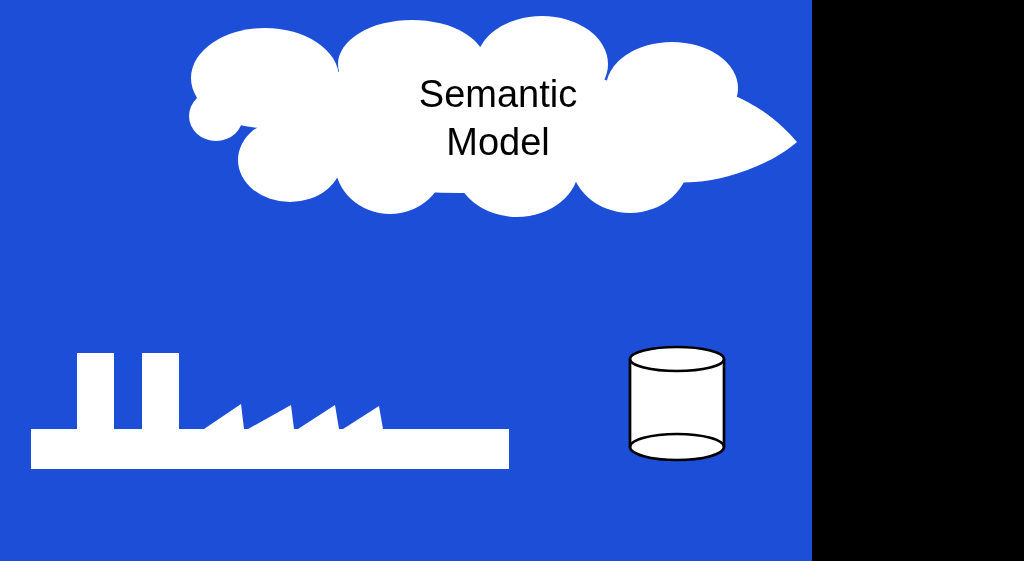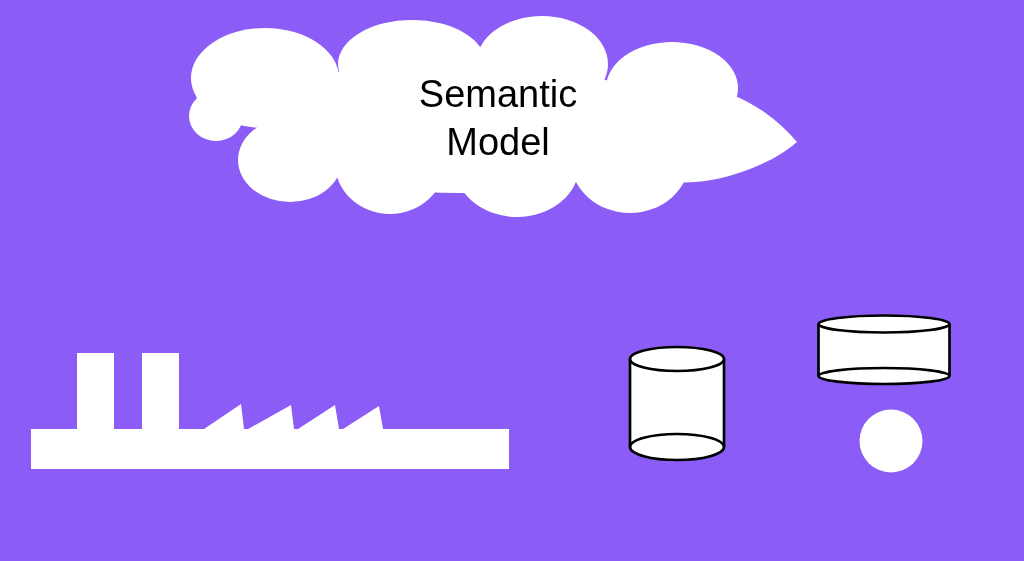--- a/index.html
+++ b/index.html
@@ -2,23 +2,23 @@
 <html><head>
 <meta charset="utf-8">
 <style>
   html, body {
     margin: 0;
     padding: 0;
     background: #000000;
   }
   .stage {
     position: relative;
-    width: 1024px;
+    width: 812px;
     height: 561px;
-    background: #8b5cf6;
+    background: #1d4ed8;
     overflow: hidden;
   }
   svg { display: block; }
   .cloud-text {
     font-family: "Liberation Sans", sans-serif;
     font-size: 38px;
     fill: #000000;
     text-anchor: middle;
   }
   .ink {

